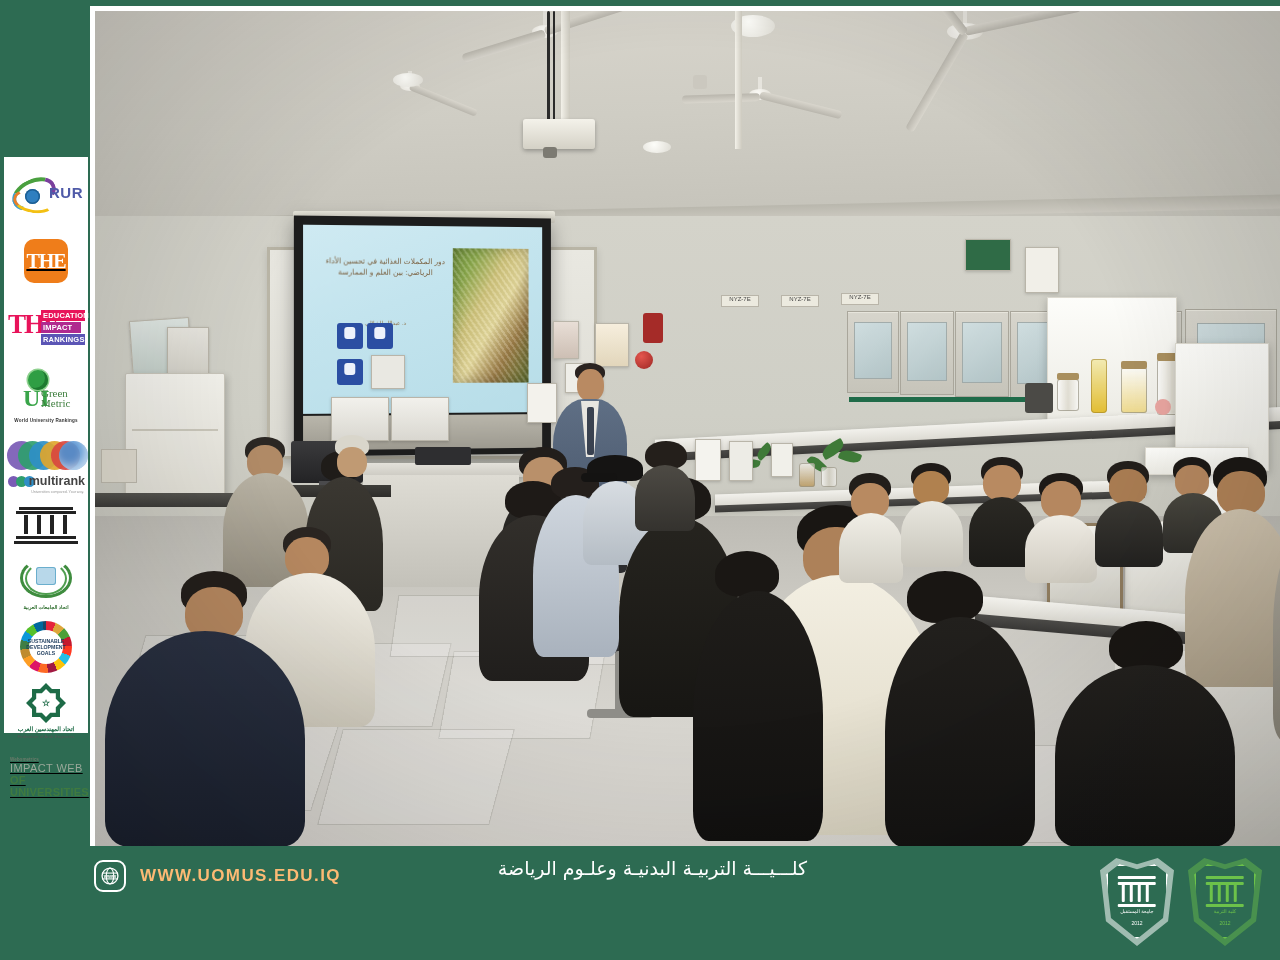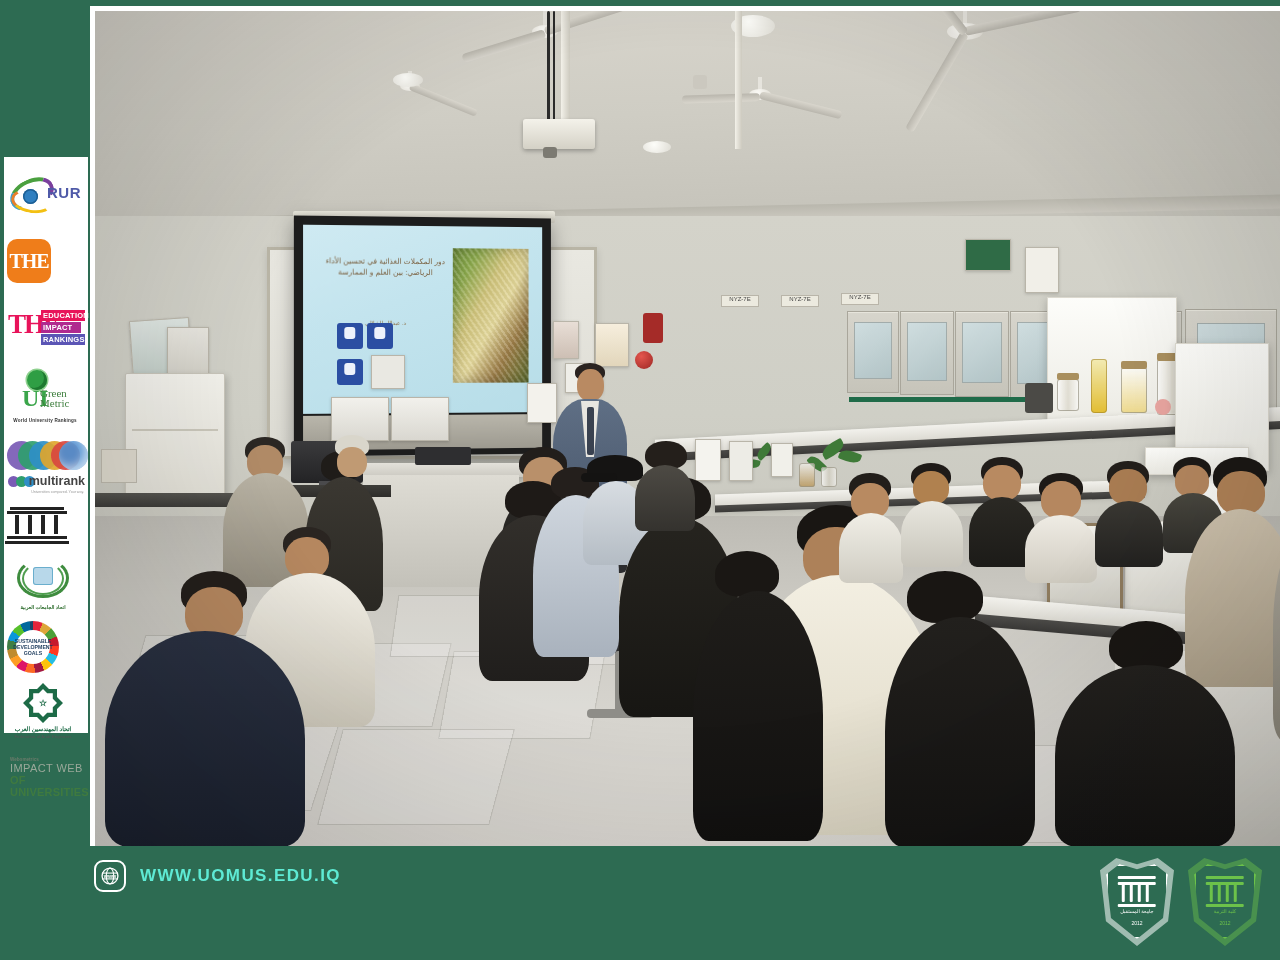--- a/index.html
+++ b/index.html
@@ -16,22 +16,22 @@
     background:#2d6b52;
   }
   #logo-strip {
     position:absolute; left:4px; top:157px; width:84px; height:576px;
     background:#ffffff;
     display:flex; flex-direction:column; align-items:center;
     padding:6px 0 6px 0; gap:2px;
   }
   .logo-cell {
     width:78px; height:64px;
-    display:flex; align-items:center; justify-content:flex-start;
-    position:relative; flex:none;
+    display:flex; align-items:center; justify-content:center;
+    position:relative; flex:none;text-decoration:underline;
   }
 
   
   .rur-wrap { width:74px; height:40px; position:relative; }
   .rur-arc {
     position:absolute; left:2px; top:4px; width:46px; height:30px;
     border-radius:50%;
     border:4px solid transparent;
     border-top-color:#4aa03f; border-left-color:#3aa0d0;
     border-right-color:#7a3f9d;
@@ -410,21 +410,21 @@
   #footer-contact {
     position:absolute; left:94px; top:14px; width:300px;
   }
   .contact-row { display:flex; align-items:center; gap:14px; margin-bottom:10px; }
   .c-icon {
     width:32px; height:32px; border-radius:9px; border:2px solid #fff;
     display:flex; align-items:center; justify-content:center; flex:none;
   }
   .c-icon svg { display:block; }
   .c-text {
-    color:#5eead4; font-weight:800; font-size:17px; letter-spacing:1.4px;
+    color:#fdba74; font-weight:800; font-size:17px; letter-spacing:1.4px;
     font-family:"Liberation Sans", sans-serif;
   }
   #footer-center {
     position:absolute; left:380px; top:10px; width:545px; text-align:center;
   }
   .f-ar1 {
     color:#fff; font-size:23px; font-weight:700; direction:rtl;
     font-family:"DejaVu Sans", sans-serif; line-height:28px; letter-spacing:.5px;
   }
   .f-ar2 {
@@ -874,20 +874,21 @@
           <line x1="2.5" y1="8.5" x2="21.5" y2="8.5" stroke="#fff" stroke-width="1.3"></line>
           <line x1="2.5" y1="15.5" x2="21.5" y2="15.5" stroke="#fff" stroke-width="1.3"></line>
           <text x="12" y="14" font-size="6.5" fill="#fff" text-anchor="middle" font-family="Liberation Sans, sans-serif" font-weight="bold">www</text>
         </svg>
       </div>
       <div class="c-text">WWW.UOMUS.EDU.IQ</div>
     </div>
   </div>
 
   <div id="footer-center">
+    <div class="f-ar2">كلـــيـــة التربيـة البدنيـة وعلـوم الرياضة</div>
   </div>
 
   <div id="footer-logos">
     <div class="crest">
       <div class="crest-shape crest-o"></div>
       <div class="crest-i crest-i-w"></div>
       <div class="crest-em">
         <div class="bar bar-w" style="top:0"></div>
         <div class="bar bar-w" style="top:6px"></div>
         <div class="pil bar-w" style="left:4px"></div>

